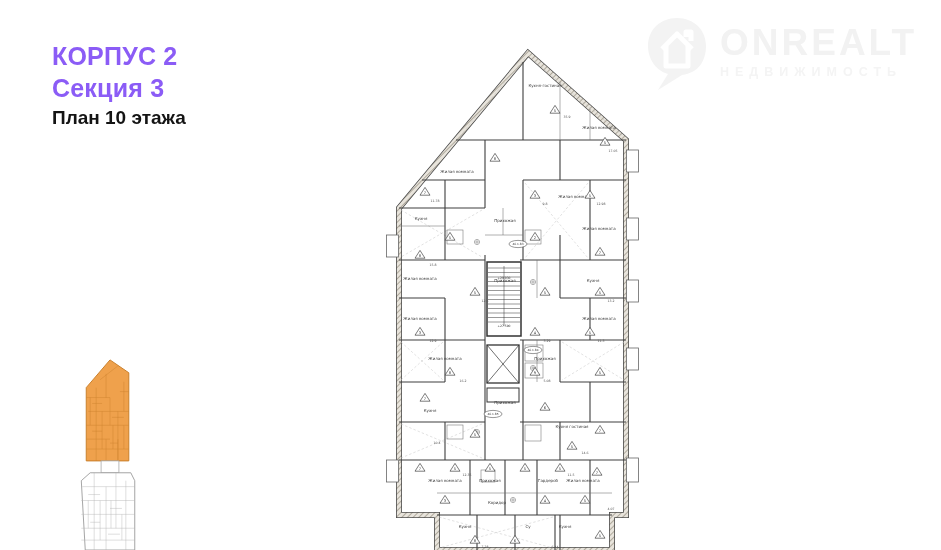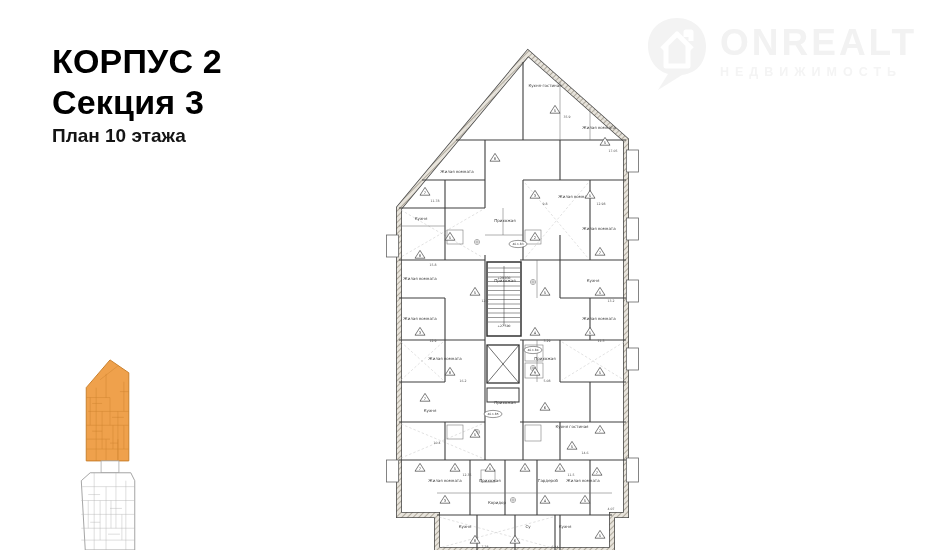--- a/index.html
+++ b/index.html
@@ -2,21 +2,21 @@
 <html><head>
 <meta charset="utf-8">
 <style>
   html,body{margin:0;padding:0;}
   body{
     width:941px;height:550px;position:relative;overflow:hidden;
     background:#ffffff;font-family:"Liberation Sans",sans-serif;
   }
   
   .title-block{position:absolute;left:52px;top:44px;line-height:1.0;}
-  .title-orange{font-size:34px;font-weight:bold;color:#000000;letter-spacing:0.2px;margin:0 0 7px 0;}
+  .title-orange{font-size:25px;font-weight:bold;color:#8b5cf6;letter-spacing:0.2px;margin:0 0 7px 0;}
   .title-black{font-size:19px;font-weight:bold;color:#141414;margin:4px 0 10px 0;}
   
   .logo{position:absolute;left:644px;top:16px;width:280px;height:78px;display:flex;align-items:flex-start;}
   .logo-icon{width:66px;height:76px;flex:0 0 auto;}
   .logo-text{margin-left:10px;padding-top:8px;}
   .logo-brand{font-size:37px;font-weight:bold;color:#f2f2f2;letter-spacing:3px;line-height:1;}
   .logo-tagline{font-size:12.5px;font-weight:bold;color:#f4f4f4;letter-spacing:6px;margin-top:4px;}
   
   .plan-wrap{position:absolute;left:385px;top:30px;width:262px;height:520px;}
   .minimap-wrap{position:absolute;left:80px;top:352px;width:60px;height:198px;}

